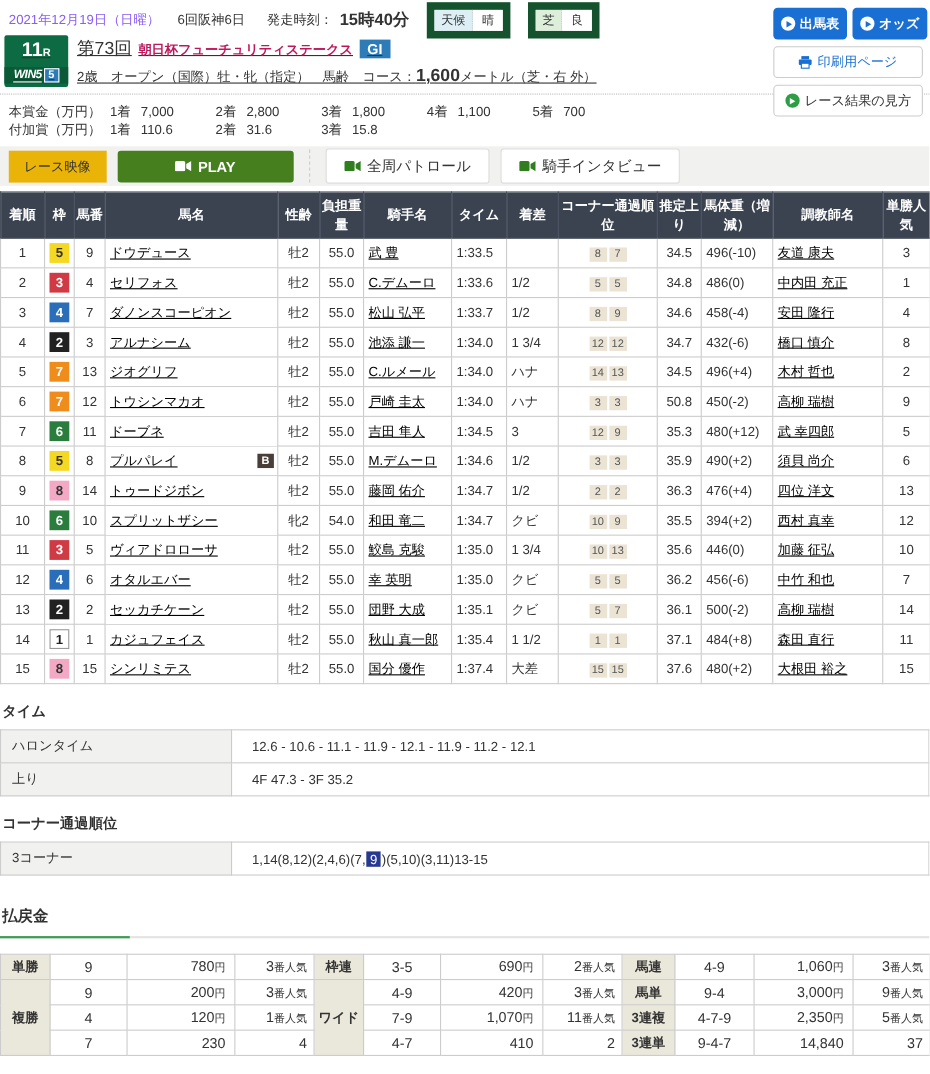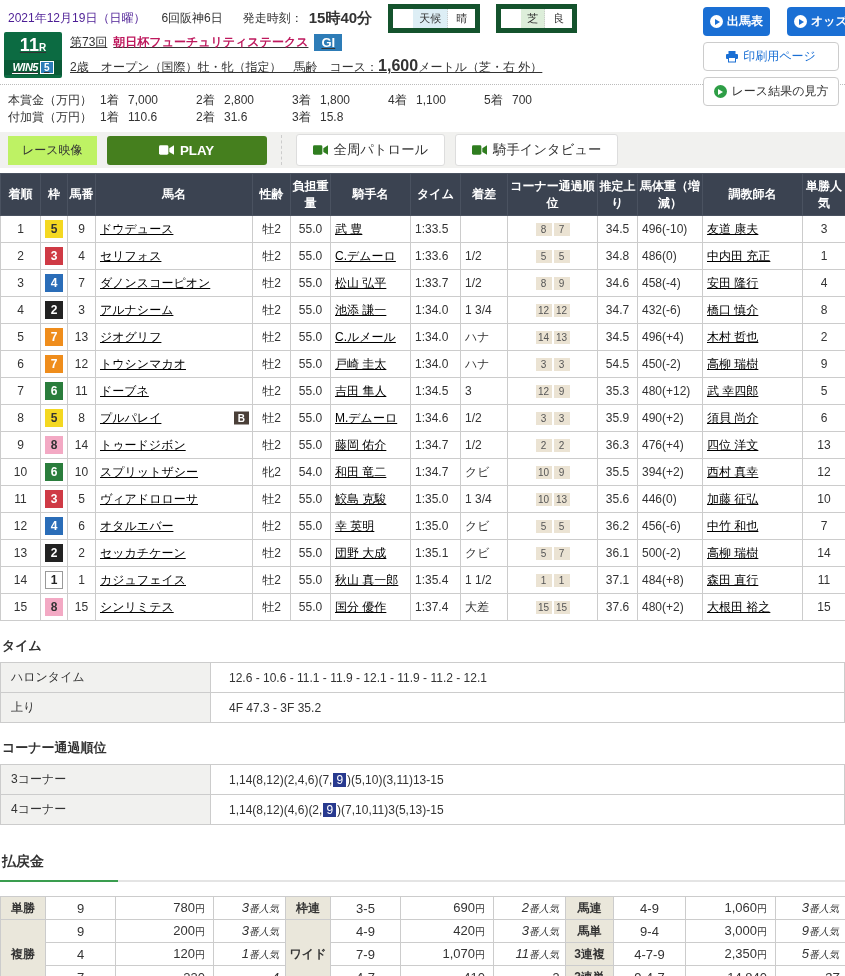--- a/index.html
+++ b/index.html
@@ -7,32 +7,32 @@
   body {
     width:845px; height:976px; overflow:hidden; position:relative;
     background:#fff; color:#333;
     font-family:"Liberation Sans","DejaVu Sans",sans-serif;
     font-size:12px;
   }
   a.lnk { color:#000000; text-decoration:underline; cursor:pointer; }
 
   
   .topbar { padding:7px 8px 0 8px; display:flex; align-items:center; gap:6px; height:30px; }
-  .dateline { color:#4c1d95; white-space:nowrap;text-align:right; }
+  .dateline { color:#8b5cf6; white-space:nowrap;text-align:right; }
   .meeting { margin-left:10px; }
   .startlabel { margin-left:14px; }
   .starttime { font-weight:bold; font-size:15px; }
-  .condbox { display:flex; border:5px solid #14532d; margin-left:10px; font-size:11px;padding-left:20px; }
+  .condbox { display:flex; border:7px solid #14532d; margin-left:10px; font-size:11px; }
   .condbox .k { padding:2px 6px; border-right:1px dotted #ccc; }
   .condbox .v { padding:2px 8px; background:#fff; }
   .condbox.weather .k { background:#ddeef5; }
   .condbox.turf .k { background:#ddeeda; }
 
   .side-buttons { position:absolute; top:7px; right:6px; width:136px; }
-  .blue-row { display:flex; gap:17px; }
+  .blue-row { display:flex; gap:5px; }
   .btn-blue {
     background:#1a6fd4; color:#fff; font-weight:bold; border:none; border-radius:4px;
     padding:6px 7px; font-size:12px; display:flex; align-items:center; gap:4px; cursor:pointer;
     flex:1; justify-content:center; white-space:nowrap;
   }
   .circ { width:13px; height:13px; border-radius:50%; background:#fff; display:inline-flex; align-items:center; justify-content:center; flex:none; }
   .circ .tri { width:0; height:0; border-left:5px solid #1a6fd4; border-top:3px solid transparent; border-bottom:3px solid transparent; margin-left:1px; }
   .circ.green { background:#2e9e46; }
   .circ.green .tri { border-left-color:#fff; }
   .btn-white {
@@ -43,38 +43,38 @@
 
   
   .race-head { display:flex; padding:2px 8px 6px 4px; gap:8px; align-items:flex-start;text-decoration:underline; }
   .race-badge { width:58px; background:#0c6b42; border-radius:2px; color:#fff; text-align:center; padding:2px 0 3px; }
   .race-badge .rn { font-size:18px; font-weight:bold; line-height:22px; }
   .race-badge .rn small { font-size:10px; }
   .win5 { background:#0a5a37; margin-top:1px; padding:1px 2px; display:flex; align-items:center; justify-content:center; gap:2px; }
   .win5 .w { font-style:italic; font-weight:bold; font-size:11px; color:#fff; letter-spacing:-0.5px; border-bottom:1px solid #fff; }
   .win5 .b5 { background:#2d7cb7; color:#fff; font-weight:bold; font-size:10px; padding:0 3px; border:1px solid #fff; }
   .title-line { display:flex; align-items:baseline; gap:6px; margin-top:2px; }
-  .ordinal { font-size:12px; }
+  .ordinal { font-size:16px; }
   .race-title { font-size:12px; font-weight:bold; color:#be185d; }
   .grade { background:#2d7cb7; color:#fff; font-weight:bold; font-size:13px; padding:1px 7px; align-self:center; }
   .cond-line { margin-top:6px; color:#333; }
   .dist { font-weight:bold; font-size:16px; }
   .dotted-sep { border-bottom:1px dotted #bbb; margin:0; }
 
   
   .prizes { padding:7px 8px 6px; line-height:17px; }
   .prow { display:flex; }
   .plabel { width:92px; }
   .pair { display:inline-flex; }
   .pair .rk { width:28px; }
   .pair .val { width:52px; text-align:left; margin-right:16px; }
 
   
   .video-strip { background:#f1f1ef; height:36px; display:flex; align-items:center; padding:0 8px; gap:10px; }
-  .lbl-white { background:#bef264; padding:6px 14px; color:#333; }
+  .lbl-white { background:#eab308; padding:6px 14px; color:#333; }
   .btn-play { background:#457f1e; color:#fff; font-weight:bold; border:none; border-radius:3px; width:160px; padding:7px 0; display:flex; align-items:center; justify-content:center; gap:6px; cursor:pointer; }
   .vdiv { border-left:1px dashed #ccc; height:30px; margin:0 4px; }
   .btn-vid { background:#fff; border:1px solid #ddd; border-radius:3px; color:#333; padding:6px 16px; display:flex; align-items:center; gap:6px; cursor:pointer; }
   .cam-green { color:#2f7d1f; }
   .cam { display:inline-flex; }
 
   
   table.results { border-collapse:collapse; width:845px; margin-top:5px; table-layout:fixed; }
   table.results th {
     background:#3b4351; color:#fff; font-weight:bold; font-size:12px;
@@ -106,21 +106,21 @@
 
   
   h3.payout-h { font-size:14px; font-weight:bold; margin:28px 0 0 2px; }
   .underline-wrap { margin-top:9px; height:2px; background:#e4e4e4; position:relative; }
   .underline-wrap .green { position:absolute; left:0; top:0; height:2px; width:118px; background:#3a9d4f; }
   table.payout { border-collapse:collapse; width:845px; margin-top:14px; table-layout:fixed; }
   table.payout th, table.payout td { border:1px solid #ccc; height:23px; font-size:13px; }
   table.payout th.pl { background:#eae7db; font-weight:bold; color:#333; text-align:center; padding:2px; font-size:12px; }
   td.pn { text-align:center; }
   td.pa { text-align:right; padding-right:8px; }
-  td.pp { text-align:right; padding-right:6px;font-style:italic; }
+  td.pp { text-align:right; padding-right:6px; }
   td.dash, th.dash { border-top-style:dashed; }
   .unit { font-size:10px; }
 </style>
 </head>
 <body>
 
 <div class="topbar">
   <span class="dateline">2021年12月19日（日曜）</span>
   <span class="meeting">6回阪神6日</span>
   <span class="startlabel">発走時刻：</span>
@@ -376,21 +376,21 @@
     <td class="c">6</td>
     <td class="c"><span class="waku w7">7</span></td>
     <td class="c">12</td>
     <td class="namecell"><a class="lnk">トウシンマカオ</a></td>
     <td class="c">牡2</td>
     <td class="c">55.0</td>
     <td><a class="lnk">戸崎 圭太</a></td>
     <td>1:34.0</td>
     <td>ハナ</td>
     <td class="corner"><span class="cb">3</span><span class="cb">3</span></td>
-    <td class="agari">54.5</td>
+    <td class="agari">50.8</td>
     <td>450(-2)</td>
     <td><a class="lnk">高柳 瑞樹</a></td>
     <td class="c">9</td>
   </tr>
   <tr>
     <td class="c">7</td>
     <td class="c"><span class="waku w6">6</span></td>
     <td class="c">11</td>
     <td class="namecell"><a class="lnk">ドーブネ</a></td>
     <td class="c">牡2</td>
@@ -548,24 +548,20 @@
     </tr>
   </tbody>
 </table>
 
 <h3 class="sec">コーナー通過順位</h3>
 <table class="info" id="corner-table">
   <tbody>
   <tr>
     <th>3コーナー</th>
     <td>1,14(8,12)(2,4,6)(7,<span class="hl">9</span>)(5,10)(3,11)13-15</td>
-  </tr>
-  <tr>
-    <th>4コーナー</th>
-    <td>1,14(8,12)(4,6)(2,<span class="hl">9</span>)(7,10,11)3(5,13)-15</td>
   </tr>
     </tbody>
 </table>
 
 <h3 class="payout-h">払戻金</h3>
 <div class="underline-wrap">
     <span class="green"></span>
   </div>
 <table class="payout" id="payout">
   <colgroup>

